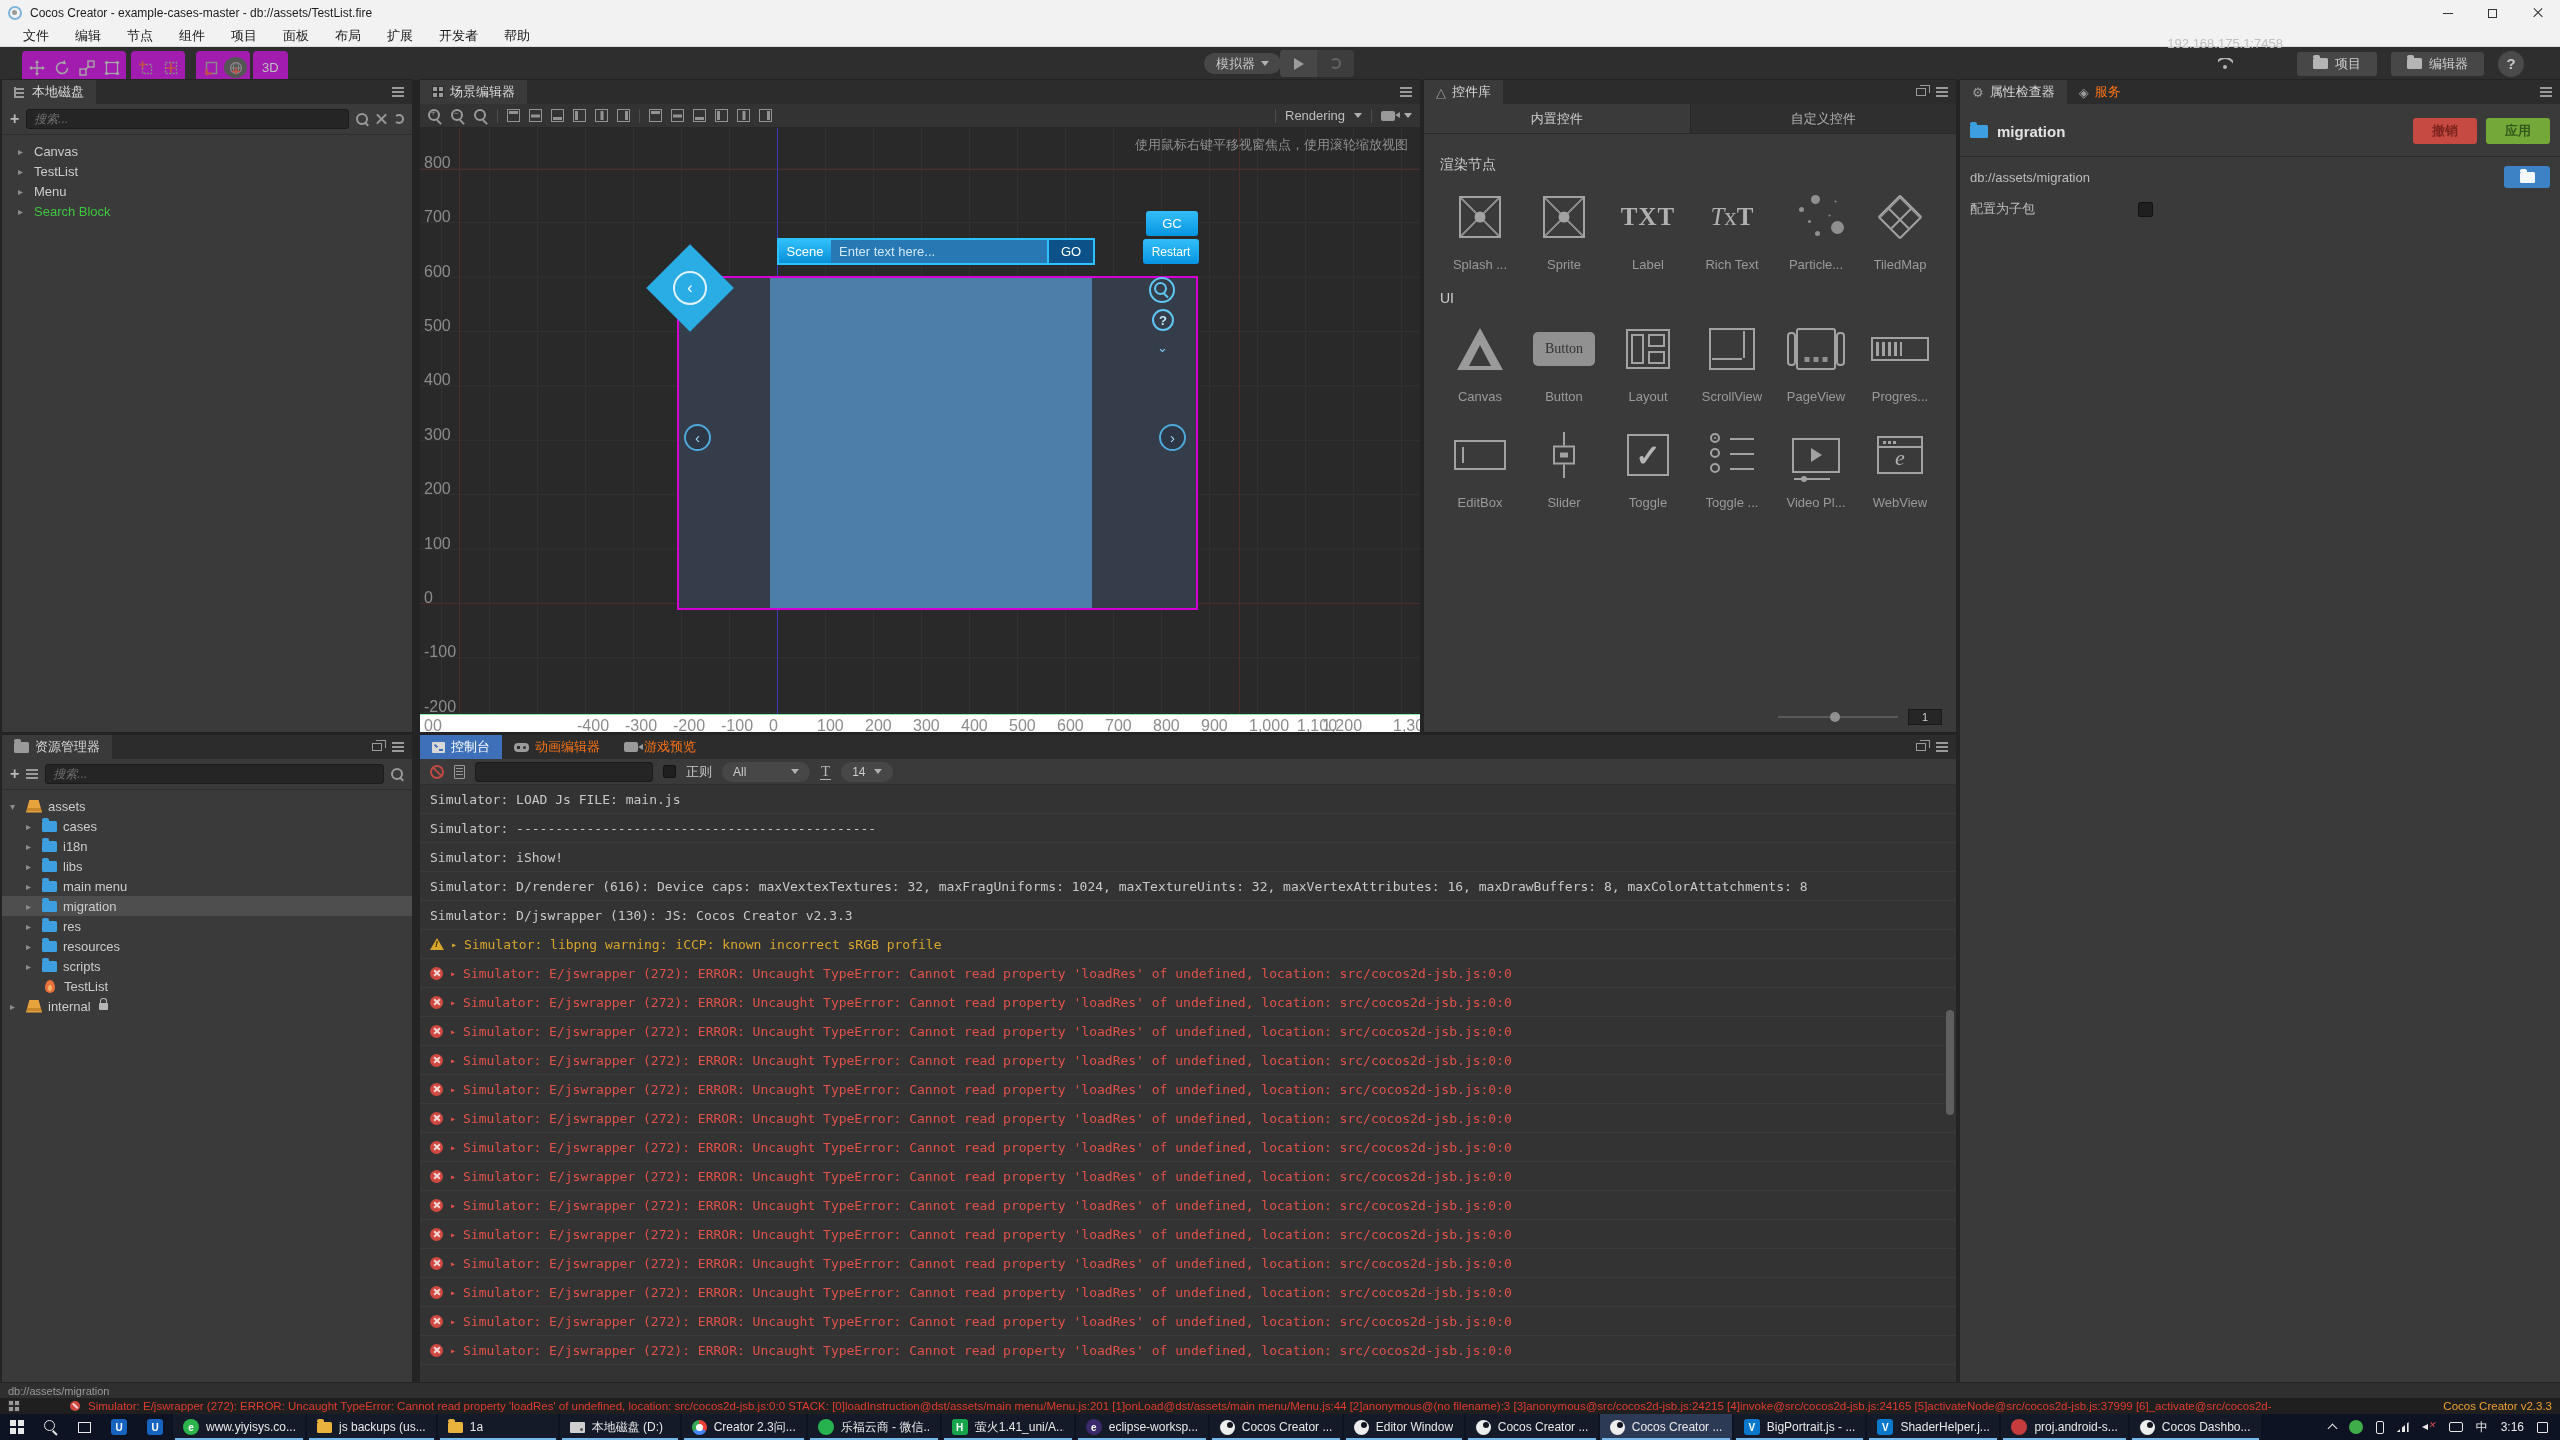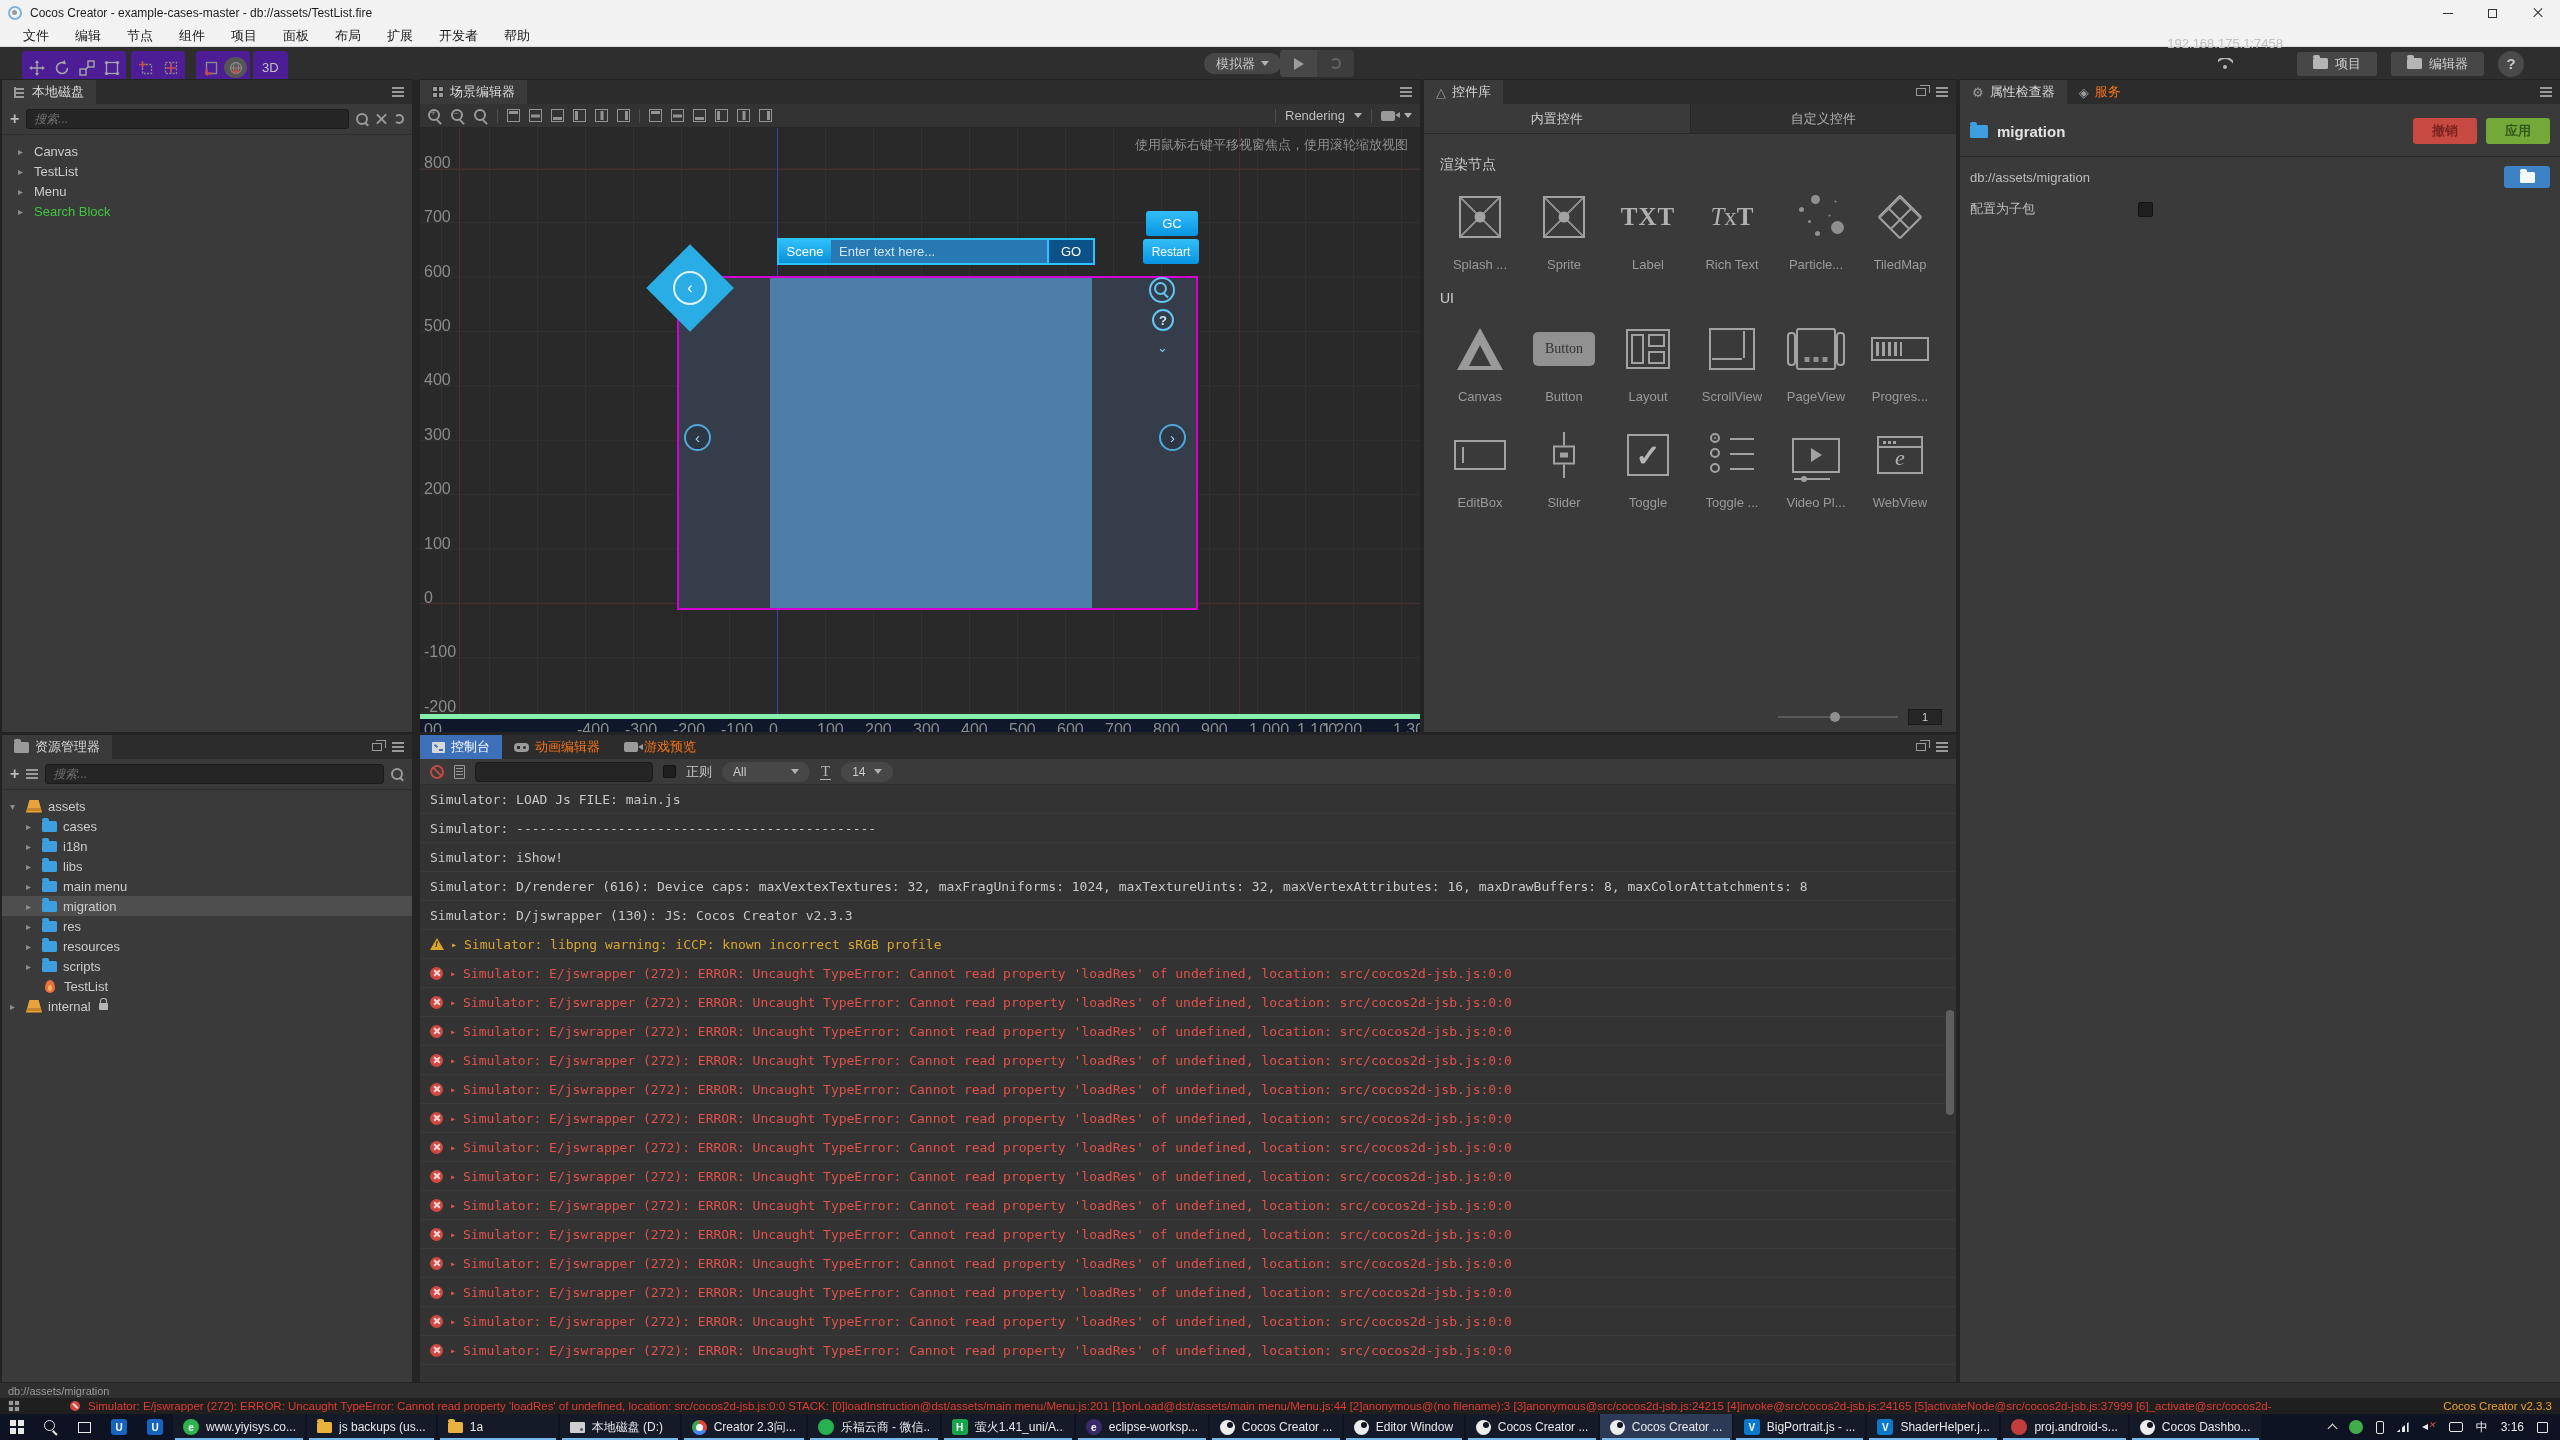--- a/index.html
+++ b/index.html
@@ -19,21 +19,21 @@
   .wb-close{ width:10px; height:10px; position:relative; display:block;}
   .wb-close::before,.wb-close::after{ content:""; position:absolute; left:-1px; top:4px; width:12px; height:1.4px; background:#333;}
   .wb-close::before{ transform:rotate(45deg);} .wb-close::after{ transform:rotate(-45deg);}
 
   #menubar { position:absolute; left:0; top:26px; width:2560px; height:21px; background:#f2f2f2;
     display:flex; align-items:center; padding-left:10px; border-bottom:1px solid #dcdcdc;}
   .menu-item { font-size:13px; color:#1a1a1a; padding:0 13px; }
 
   
   #maintoolbar { position:absolute; left:0; top:47px; width:2560px; height:33px; background:#2e2e2e; }
-  .tgroup { position:absolute; top:4px; height:33px; background:#4c1d95; border-radius:4px; display:flex; align-items:center; padding:0 3px; gap:2px;}
+  .tgroup { position:absolute; top:4px; height:33px; background:#a21caf; border-radius:4px; display:flex; align-items:center; padding:0 3px; gap:2px;}
   .tbtn { width:23px; height:21px; display:flex; align-items:center; justify-content:center; border-radius:3px;}
   .tbtn.on { background:#555; border-radius:50%; }
   .tbtn svg { width:16px; height:16px; }
   #sim-pill { position:absolute; left:1204px; top:6px; height:21px; background:#474747; border-radius:11px;
     display:flex; align-items:center; gap:6px; padding:0 12px; color:#c8c8c8; font-size:13px;}
   .car { width:0; height:0; border-left:4px solid transparent; border-right:4px solid transparent; border-top:5px solid #b0b0b0; }
   #play-group { position:absolute; left:1280px; top:3px; width:74px; height:27px; background:#3d3d3d; border-radius:4px; display:flex; overflow:hidden;}
   #play-btn { width:37px; display:flex; align-items:center; justify-content:center; background:#474747;}
   #play-btn i { width:0; height:0; border-left:10px solid #9c9c9c; border-top:6px solid transparent; border-bottom:6px solid transparent;}
   #refresh-btn { width:37px; display:flex; align-items:center; justify-content:center;}
@@ -104,21 +104,21 @@
   .al.b::before { left:1px; right:1px; bottom:1px; height:3px; }
   .al.l::before { top:1px; bottom:1px; left:1px; width:3px; }
   .al.c::before { top:1px; bottom:1px; left:50%; transform:translateX(-50%); width:3px; }
   .al.r::before { top:1px; bottom:1px; right:1px; width:3px; }
   #scene-tb-right { margin-left:auto; display:flex; align-items:center; gap:9px; color:#bdbdbd; font-size:13px;}
   .ic-cam2 { width:14px; height:10px; background:#9a9a9a; border-radius:2px; position:relative; display:block;}
   .ic-cam2::after { content:""; position:absolute; right:-5px; top:1.5px; border-right:5px solid #9a9a9a; border-top:3.5px solid transparent; border-bottom:3.5px solid transparent;}
   #scene-canvas { position:absolute; left:0; right:0; top:48px; bottom:18px; overflow:hidden; background-color:#292929;
     background-image:linear-gradient(#313131 1px,transparent 1px),linear-gradient(90deg,#313131 1px,transparent 1px);
     background-size:48px 54.4px; background-position:21px 39.8px; }
-  #scene-bottom-ruler { position:absolute; left:0; right:0; bottom:0; height:18px; background:#0f172a; border-top:5px solid #86efac; overflow:hidden;}
+  #scene-bottom-ruler { position:absolute; left:0; right:0; bottom:0; height:18px; background:#ffffff; border-top:1px solid #86efac; overflow:hidden;}
   .rlbl { position:absolute; color:#8c8c8c; font-size:16px; white-space:nowrap; }
   .guide-h { position:absolute; left:0; right:0; height:1px; background:#4a2e2e; }
   .guide-v { position:absolute; top:0; bottom:0; width:1px; background:#4a2e2e; }
   #axis-y { position:absolute; top:0; bottom:0; width:1px; background:#3d3dbb; left:357px; }
   #scene-hint { position:absolute; top:8px; right:12px; color:#8f8f8f; font-size:13px; }
   #design-rect { position:absolute; left:257px; top:148px; width:521px; height:334px; background:#363d4a; border:2px solid #d400d4; z-index:5;}
   #content-rect { position:absolute; left:350px; top:150px; width:322px; height:330px; background:#4d7ea9; z-index:6;}
   #scene-diamond { position:absolute; left:239px; top:129px; width:62px; height:62px; background:#2aace4; transform:rotate(45deg); z-index:7; display:flex; align-items:center; justify-content:center;}
   #scene-diamond .circ { width:34px; height:34px; border:2px solid rgba(255,255,255,.85); border-radius:50%; transform:rotate(-45deg); color:#fff; font-size:16px; display:flex; align-items:center; justify-content:center;}
   #scene-bar { position:absolute; left:357px; top:110px; width:318px; height:27px; border:2px solid #2ec1ff; display:flex; z-index:8; background:#2878b4;}

